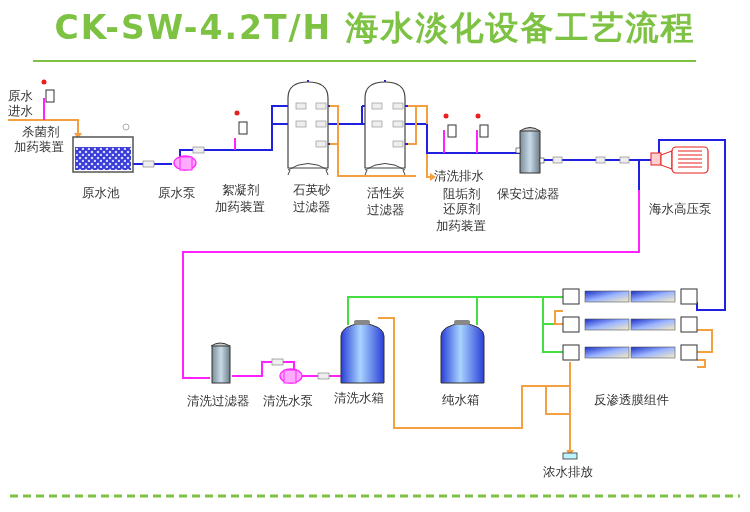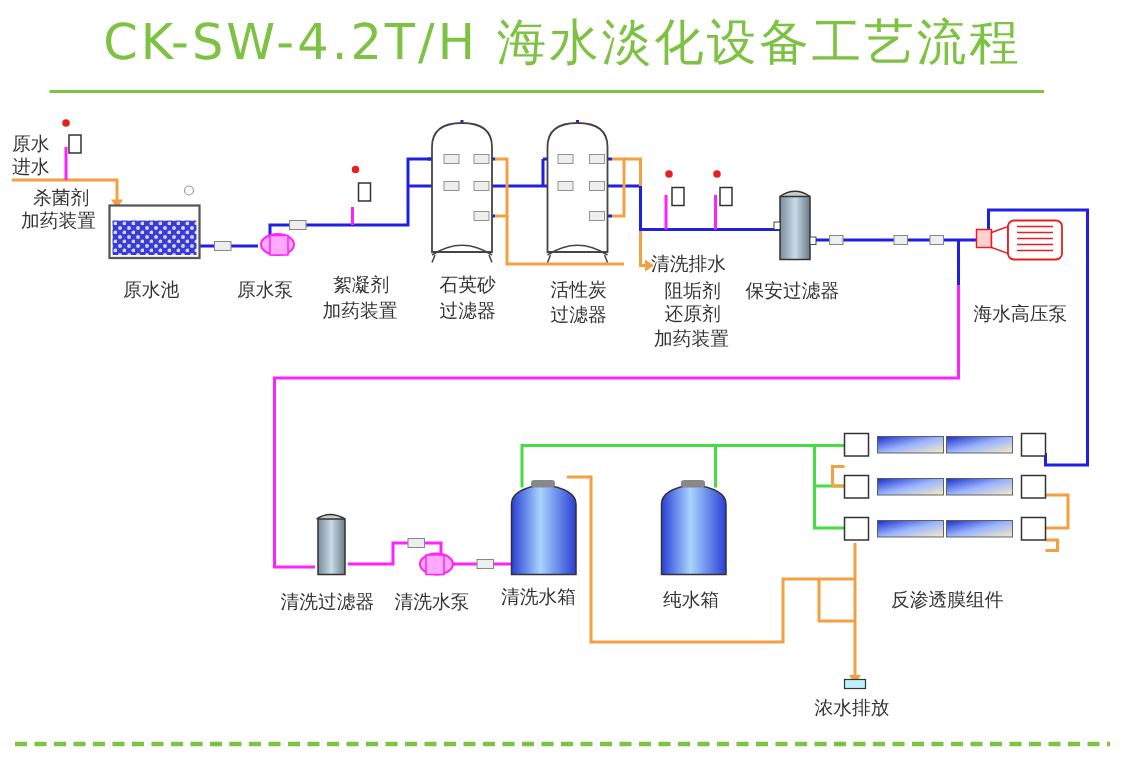--- a/index.html
+++ b/index.html
@@ -1,19 +1,19 @@
 <!DOCTYPE html>
 <html><head>
 <meta charset="utf-8">
 <style>
   html, body { margin: 0; padding: 0; background: #ffffff; }
   body { width: 750px; height: 512px; position: relative; overflow: hidden; font-family: "DejaVu Sans", sans-serif; }
   .title {
     position: absolute; left: 0; top: 6px; width: 750px; text-align: center;
-    font-family: "DejaVu Sans", sans-serif; font-weight: normal; font-size: 33px;
+    font-family: "DejaVu Sans", sans-serif; font-weight: bold; font-size: 33px;
     color: #7dc242; letter-spacing: 2px;
   }
   .title-rule { position: absolute; left: 33px; top: 60px; width: 663px; height: 2px; background: #7dc242; }
   svg#diagram { position: absolute; left: 0; top: 0; }
   .lbl { font-family: "DejaVu Sans", sans-serif; font-size: 12.5px; fill: #333333; }
 </style>
 </head>
 <body>
 
 <div class="title">CK-SW-4.2T/H 海水淡化设备工艺流程</div>

